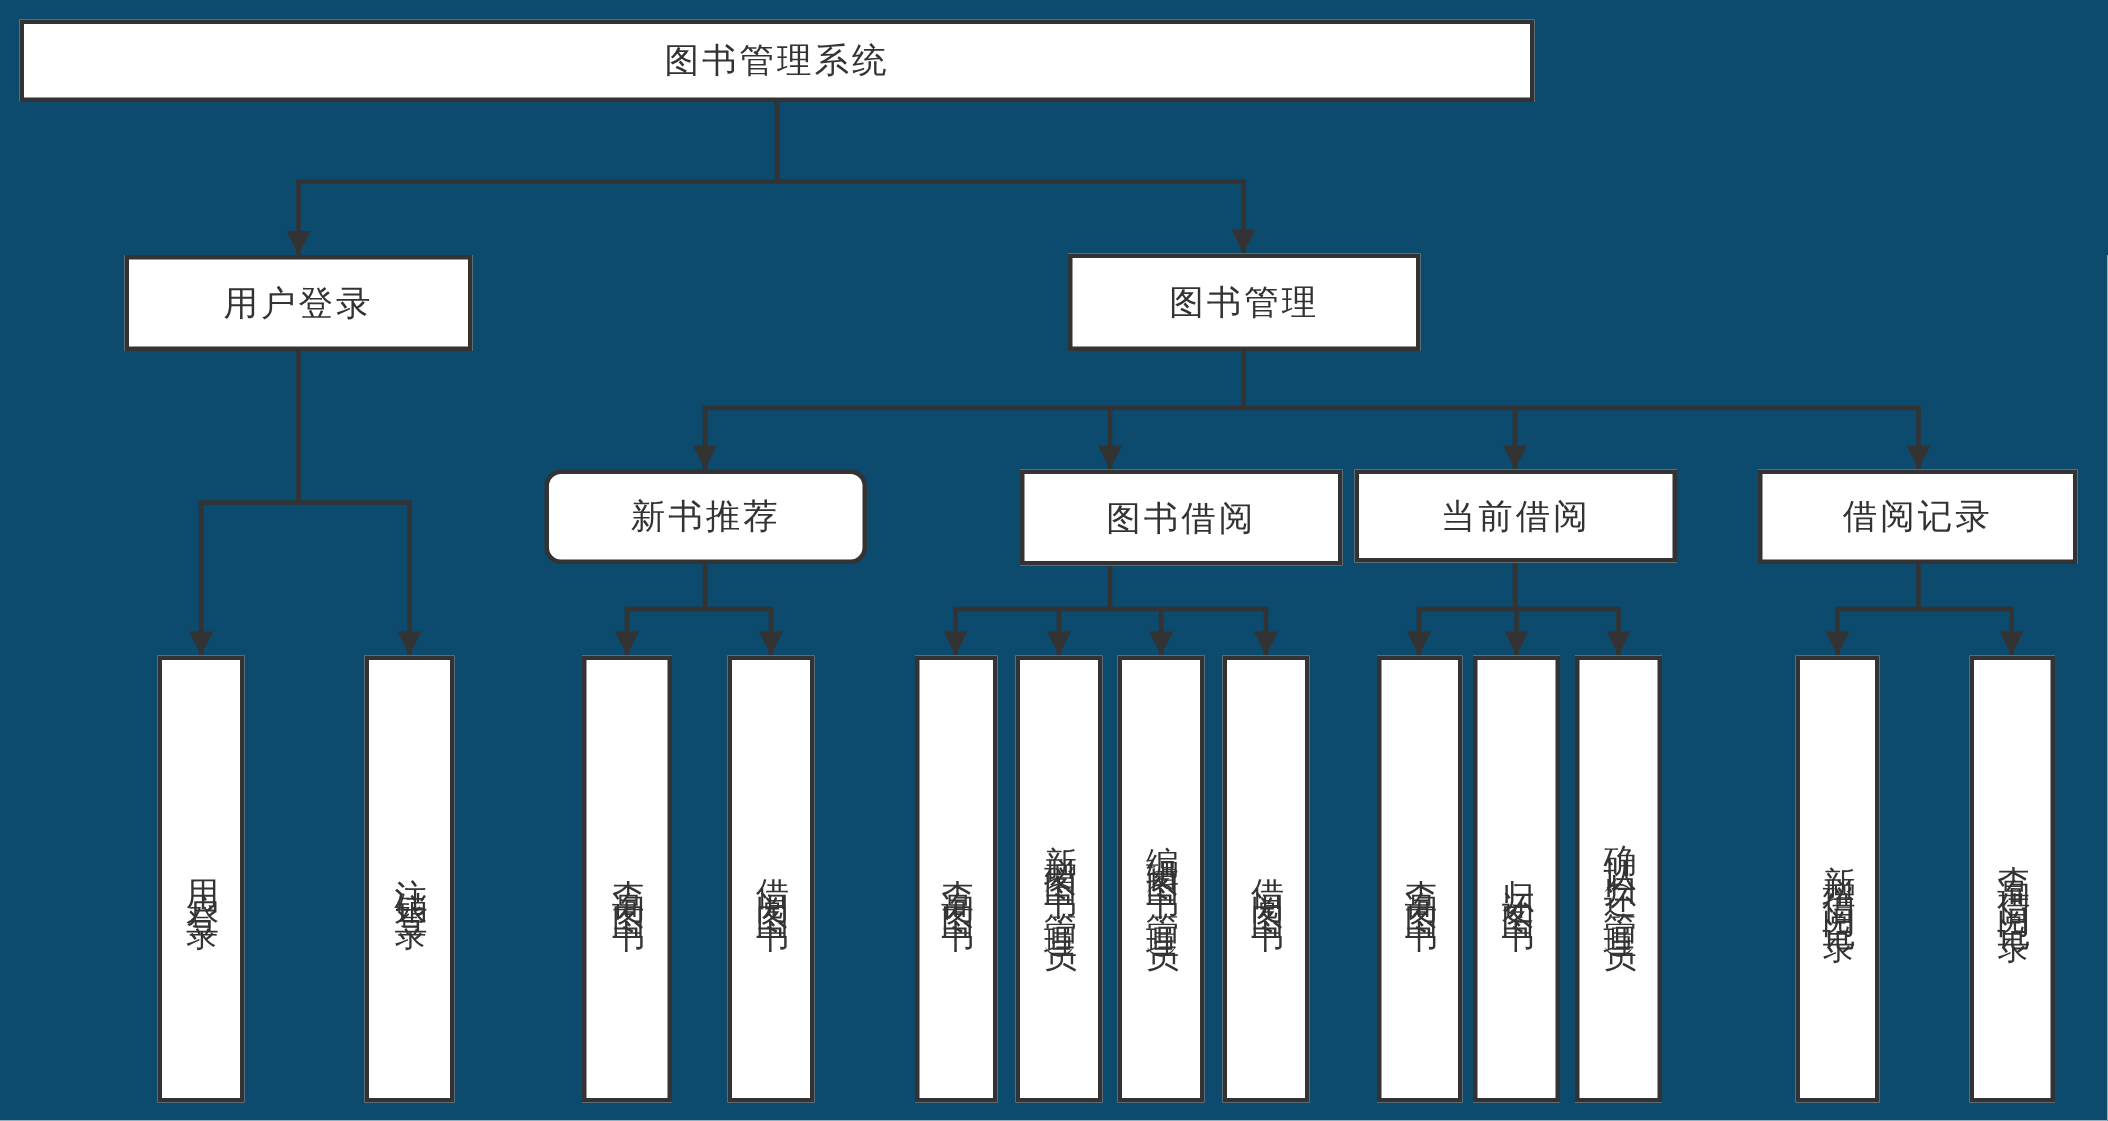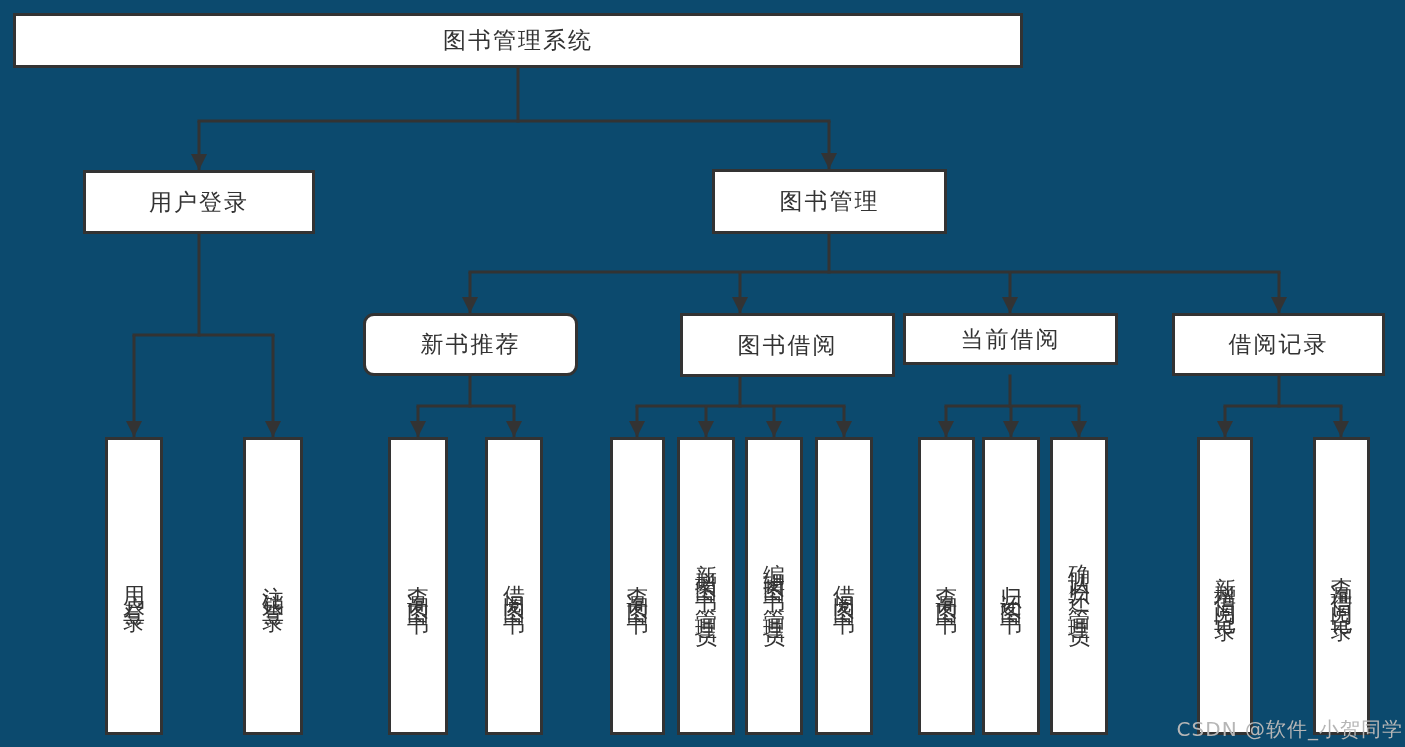--- a/index.html
+++ b/index.html
@@ -113,21 +113,21 @@
   <div class="node" style="left:712px; top:169px; width:235px; height:65px;text-align:center;">
     <span class="h-label">图书管理</span>
   </div>
 
   <div class="node" style="left:363px; top:313px; width:215px; height:63px;border-radius:11px;">
     <span class="h-label">新书推荐</span>
   </div>
   <div class="node" style="left:633px; top:313px; width:215px; height:64px;margin-left:47px;">
     <span class="h-label">图书借阅</span>
   </div>
-  <div class="node" style="left:903px; top:313px; width:215px; height:52px;">
+  <div class="node" style="left:903px; top:313px; width:215px; height:62px;">
     <span class="h-label">当前借阅</span>
   </div>
   <div class="node" style="left:1172px; top:313px; width:213px; height:63px;">
     <span class="h-label">借阅记录</span>
   </div>
 
   <div class="node" style="left:105px; top:437px; width:58px; height:298px;">
     <span class="v-label">用户登录</span>
   </div>
   <div class="node" style="left:243px; top:437px; width:60px; height:298px;">
@@ -164,15 +164,14 @@
     <span class="v-label">确认归还（管理员）</span>
   </div>
 
   <div class="node" style="left:1197px; top:437px; width:56px; height:298px;">
     <span class="v-label">新增借阅记录</span>
   </div>
   <div class="node" style="left:1313px; top:437px; width:57px; height:298px;">
     <span class="v-label">查询借阅记录</span>
   </div>
 
-  <div class="watermark">CSDN @软件_小贺同学</div>
 
 </div>
 
 </body></html>

